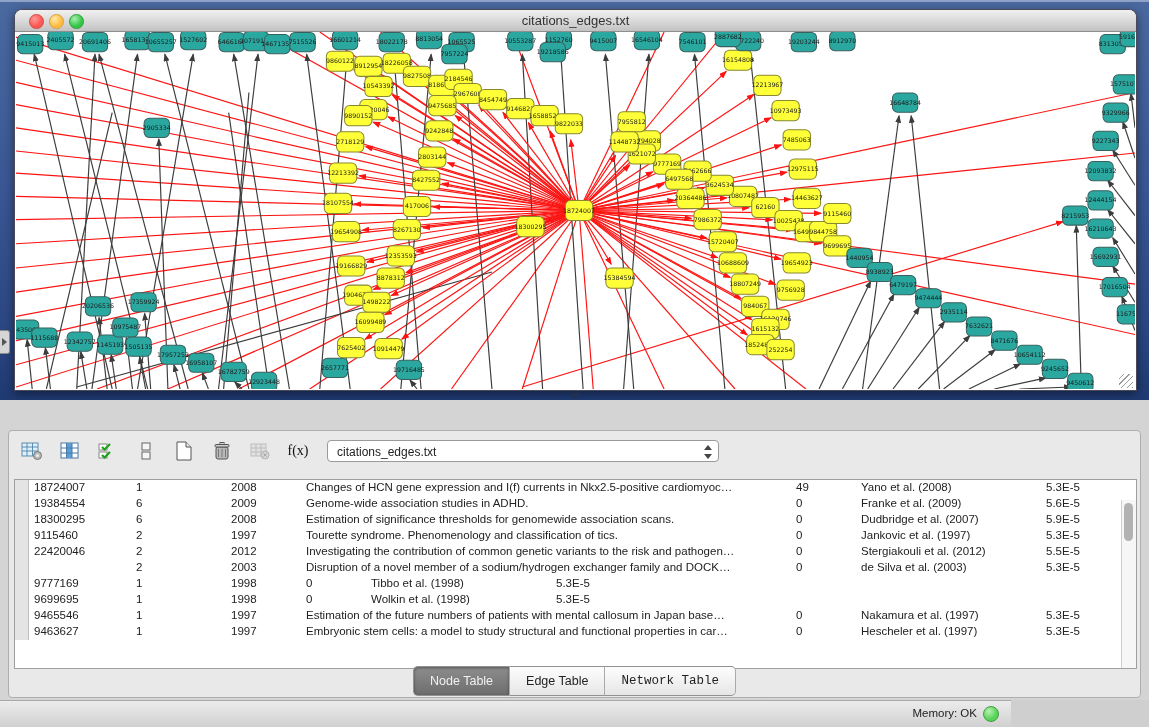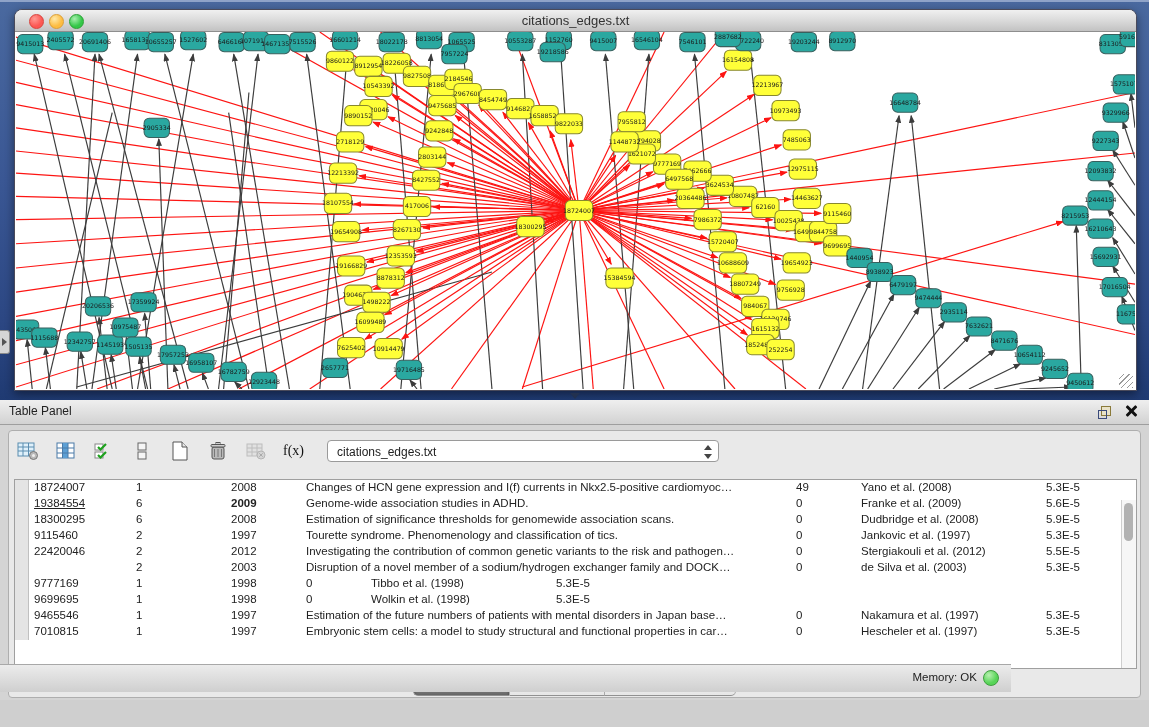--- a/index.html
+++ b/index.html
@@ -37,21 +37,21 @@
   .tp-float{position:absolute;right:38px;top:6px;width:13px;height:12px;}
   .tp-float .sq1{position:absolute;left:3px;top:0;width:8px;height:8px;border:1px solid #8a7a3a;background:#e8e2c8;}
   .tp-float .sq2{position:absolute;left:0;top:4px;width:7px;height:7px;border:1px solid #3a4a7a;background:transparent;}
   .tp-close{position:absolute;right:12px;top:4px;width:13px;height:13px;}
   .tp-close:before,.tp-close:after{content:"";position:absolute;left:6px;top:0;width:3px;height:14px;background:#111;border-radius:1px;}
   .tp-close:before{transform:rotate(45deg);} .tp-close:after{transform:rotate(-45deg);}
 
   .tp-inner{position:absolute;left:8px;top:30px;width:1131px;height:266px;background:#e9e9e9;
     border:1px solid #aeaeae;border-radius:4px;}
   .tp-toolbar{position:absolute;left:0;top:0;height:40px;width:100%;display:flex;align-items:center;}
-  .tbtn{width:30px;height:28px;margin-left:8px;display:flex;align-items:center;justify-content:flex-start;}
+  .tbtn{width:30px;height:28px;margin-left:8px;display:flex;align-items:center;justify-content:center;}
   .tbtn svg{display:block;}
   .fx{font-size:14px;color:#111;font-family:"Liberation Serif",serif;}
   .combo{margin-left:14px;width:392px;height:22px;background:#fff;border:1px solid #9a9a9a;border-radius:4px;
     position:relative;font-size:12px;color:#222;line-height:22px;padding-left:9px;box-sizing:border-box;}
   .combo .arrows{position:absolute;right:6px;top:3px;width:9px;height:16px;}
   .combo .arrows:before{content:"";position:absolute;left:1px;top:1px;border-left:4px solid transparent;border-right:4px solid transparent;border-bottom:5px solid #444;}
   .combo .arrows:after{content:"";position:absolute;left:1px;bottom:1px;border-left:4px solid transparent;border-right:4px solid transparent;border-top:5px solid #444;}
 
   .tbl{position:absolute;left:5px;top:48px;width:1121px;height:188px;background:#fff;border:1px solid #9f9f9f;overflow:hidden;}
   .tbl-head{display:flex;height:20px;}
@@ -66,21 +66,21 @@
   .vthumb{position:absolute;left:2px;top:3px;width:9px;height:38px;border-radius:5px;background:#b2b2b2;}
 
   .tp-tabs{position:absolute;left:0;bottom:4px;width:100%;height:24px;display:flex;justify-content:center;align-items:center;}
   .seg{height:20px;line-height:20px;padding:4px 16px;font-size:12.5px;color:#222;
     background:linear-gradient(180deg,#fdfdfd,#e6e6e6);border-top:1px solid #919191;border-bottom:1px solid #919191;border-right:1px solid #aaa;}
   .seg.first{border-left:1px solid #919191;border-radius:5px 0 0 5px;}
   .seg.last{border-radius:0 5px 5px 0;font-family:Liberation Mono, monospace;}
   .seg.sel{background:linear-gradient(180deg,#8d8d8d,#6d6d6d);color:#f1f1f1;box-shadow:inset 0 1px 3px rgba(0,0,0,.4);}
 
   
-  .statusbar{position:absolute;left:0;top:664px;width:1011px;height:27px;
+  .statusbar{position:absolute;left:0;top:700px;width:1011px;height:27px;
     background:linear-gradient(180deg,#ececec,#cfcfcf);border-top:1px solid #a8a8a8;}
   .mem{position:absolute;right:34px;top:6px;font-size:11.5px;color:#222;}
   .memdot{position:absolute;right:12px;top:5px;width:14px;height:14px;border-radius:50%;
     background:radial-gradient(circle at 35% 30%,#b8f0b0,#57d457 60%);border:1px solid #3f9e3f;}
 </style>
 </head>
 <body>
 
 <div class="desktop">
   <div class="desktop-topline"></div>
@@ -791,28 +791,20 @@
         </svg>
       <div class="resize-grip"></div>
     </div>
   </div>
 
   <div class="collapse-tab"></div>
   <div class="splitter-handle"></div>
 </div>
 
 <div class="table-panel">
-  <div class="tp-header">
-    <span class="tp-title">Table Panel</span>
-    <span class="tp-float">
-        <span class="sq1"></span>
-        <span class="sq2"></span>
-      </span>
-    <span class="tp-close"></span>
-  </div>
 
   <div class="tp-inner">
     <div class="tp-toolbar">
       <span class="tbtn">
         <svg width="22" height="20">
             <rect x="1" y="2" width="16" height="13" fill="#dff0fa" stroke="#5b8db0"></rect>
             <path d="M1 6h16M1 10h16M6 2v13M11.5 2v13" stroke="#5b8db0" fill="none"></path>
             <circle cx="16.5" cy="14.5" r="4" fill="#b9b9b9" stroke="#777"></circle>
             <circle cx="16.5" cy="14.5" r="1.5" fill="#eee"></circle>
           </svg>
@@ -877,36 +869,36 @@
             <div class="td" style="width: 102px;">18724007</div>
             <div class="td" style="width: 95px;">1</div>
             <div class="td" style="width: 75px;">2008</div>
             <div class="td" style="width: 490px;">Changes of HCN gene expression and I(f) currents in Nkx2.5-positive cardiomyoc…</div>
             <div class="td" style="width: 65px;">49</div>
             <div class="td" style="width: 185px;">Yano et al. (2008)</div>
             <div class="td" style="width: 80px;">5.3E-5</div>
           </div>
           <div class="tr">
             <div class="td rowhdr" style="width: 14px;"></div>
-            <div class="td" style="width: 102px; text-decoration: underline;">19384554</div>
+            <div class="td" style="width: 102px;">19384554</div>
             <div class="td" style="width: 95px;">6</div>
-            <div class="td" style="width: 75px; font-weight: bold;">2009</div>
+            <div class="td" style="width: 75px;">2009</div>
             <div class="td" style="width: 490px;">Genome-wide association studies in ADHD.</div>
             <div class="td" style="width: 65px;">0</div>
             <div class="td" style="width: 185px;">Franke et al. (2009)</div>
             <div class="td" style="width: 80px;">5.6E-5</div>
           </div>
           <div class="tr">
             <div class="td rowhdr" style="width: 14px;"></div>
             <div class="td" style="width: 102px;">18300295</div>
             <div class="td" style="width: 95px;">6</div>
             <div class="td" style="width: 75px;">2008</div>
             <div class="td" style="width: 490px;">Estimation of significance thresholds for genomewide association scans.</div>
             <div class="td" style="width: 65px;">0</div>
-            <div class="td" style="width: 185px;">Dudbridge et al. (2008)</div>
+            <div class="td" style="width: 185px;">Dudbridge et al. (2007)</div>
             <div class="td" style="width: 80px;">5.9E-5</div>
           </div>
           <div class="tr">
             <div class="td rowhdr" style="width: 14px;"></div>
             <div class="td" style="width: 102px;">9115460</div>
             <div class="td" style="width: 95px;">2</div>
             <div class="td" style="width: 75px;">1997</div>
             <div class="td" style="width: 490px;">Tourette syndrome. Phenomenology and classification of tics.</div>
             <div class="td" style="width: 65px;">0</div>
             <div class="td" style="width: 185px;">Jankovic et al. (1997)</div>
@@ -948,28 +940,28 @@
             <div class="td" style="width: 75px;">1998</div>
             <div class="td" style="width: 65px;">0</div>
             <div class="td" style="width: 185px;">Wolkin et al. (1998)</div>
             <div class="td" style="width: 80px;">5.3E-5</div>
           </div>
           <div class="tr">
             <div class="td rowhdr" style="width: 14px;"></div>
             <div class="td" style="width: 102px;">9465546</div>
             <div class="td" style="width: 95px;">1</div>
             <div class="td" style="width: 75px;">1997</div>
-            <div class="td" style="width: 490px;">Estimation of the future numbers of patients with mental disorders in Japan base…</div>
+            <div class="td" style="width: 490px;">Estimation of the future numbers of patients with mental callosum in Japan base…</div>
             <div class="td" style="width: 65px;">0</div>
             <div class="td" style="width: 185px;">Nakamura et al. (1997)</div>
             <div class="td" style="width: 80px;">5.3E-5</div>
           </div>
           <div class="tr">
             <div class="td rowhdr" style="width: 14px;"></div>
-            <div class="td" style="width: 102px;">7010815</div>
+            <div class="td" style="width: 102px;">9463627</div>
             <div class="td" style="width: 95px;">1</div>
             <div class="td" style="width: 75px;">1997</div>
             <div class="td" style="width: 490px;">Embryonic stem cells: a model to study structural and functional properties in car…</div>
             <div class="td" style="width: 65px;">0</div>
             <div class="td" style="width: 185px;">Hescheler et al. (1997)</div>
             <div class="td" style="width: 80px;">5.3E-5</div>
           </div>
         </div>
       <div class="vscroll">
         <div class="vthumb"></div>

